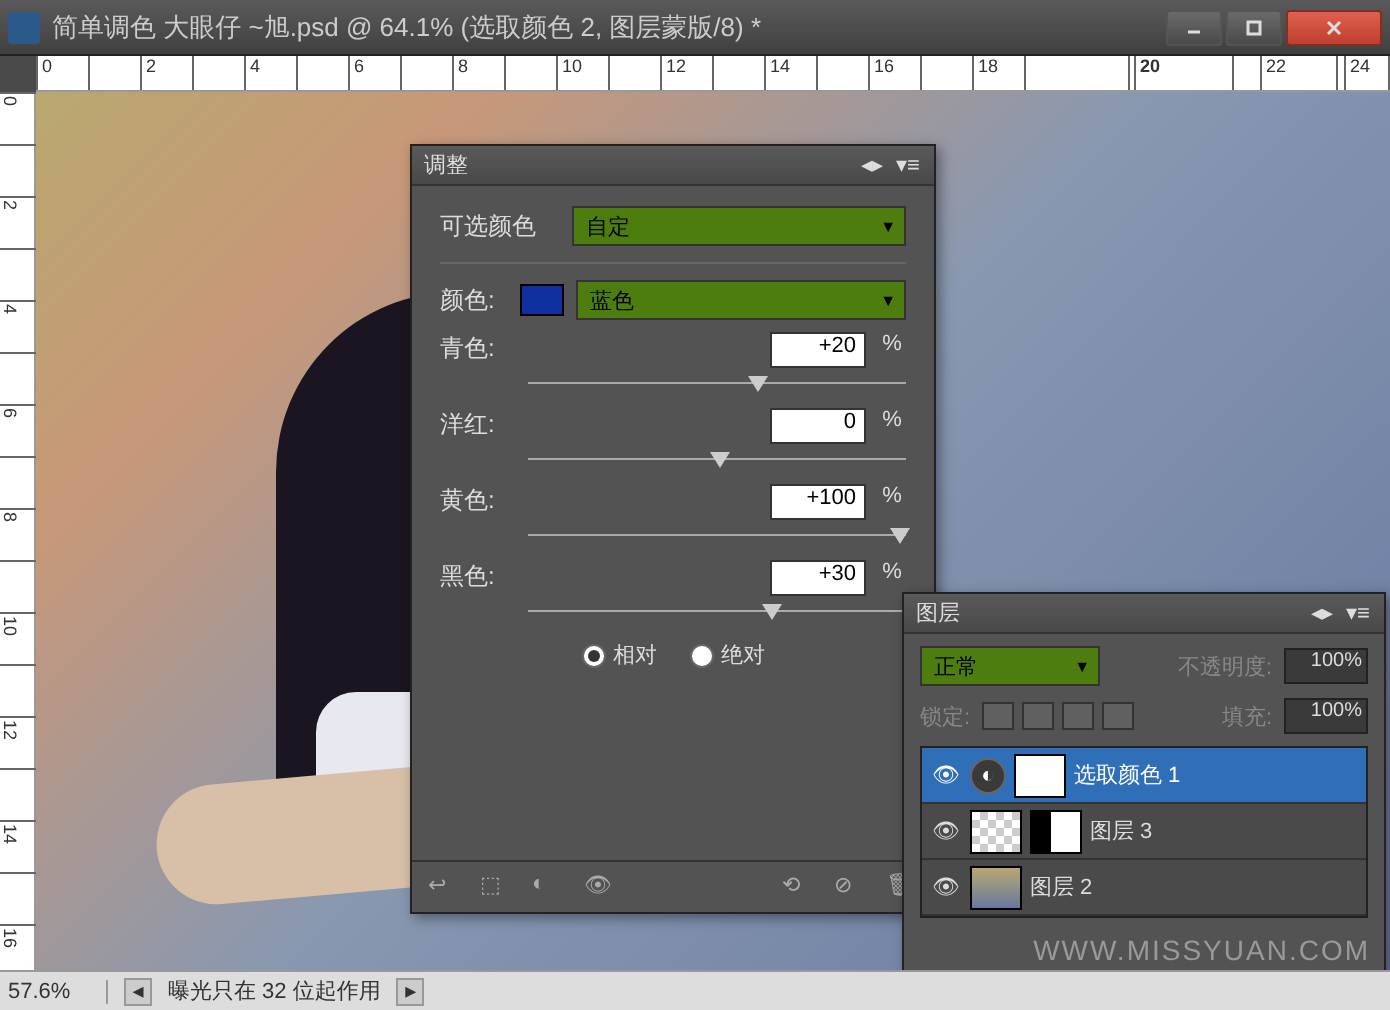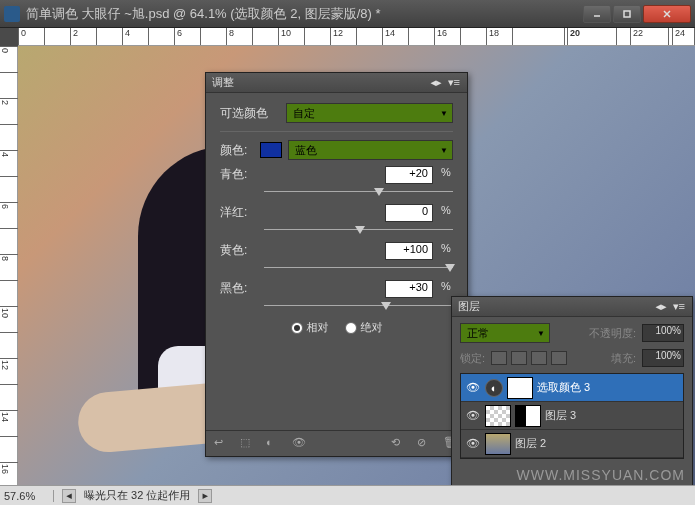--- a/index.html
+++ b/index.html
@@ -270,21 +270,21 @@
       </div>
       <span style="flex:1"></span>
       <span class="lbl">填充:</span>
       <span class="val">100%</span>
     </div>
     <div class="layer-list">
       <div class="layer sel">
         <span class="eye">👁</span>
         <span class="adj-icon">◐</span>
         <span class="mask"></span>
-        <span>选取颜色 3</span>
+        <span>选取颜色 1</span>
       </div>
       <div class="layer">
         <span class="eye">👁</span>
         <span class="thumb-box checker"></span>
         <span class="mask partial"></span>
         <span>图层 3</span>
       </div>
       <div class="layer">
         <span class="eye">👁</span>
         <span class="thumb-box img"></span>

